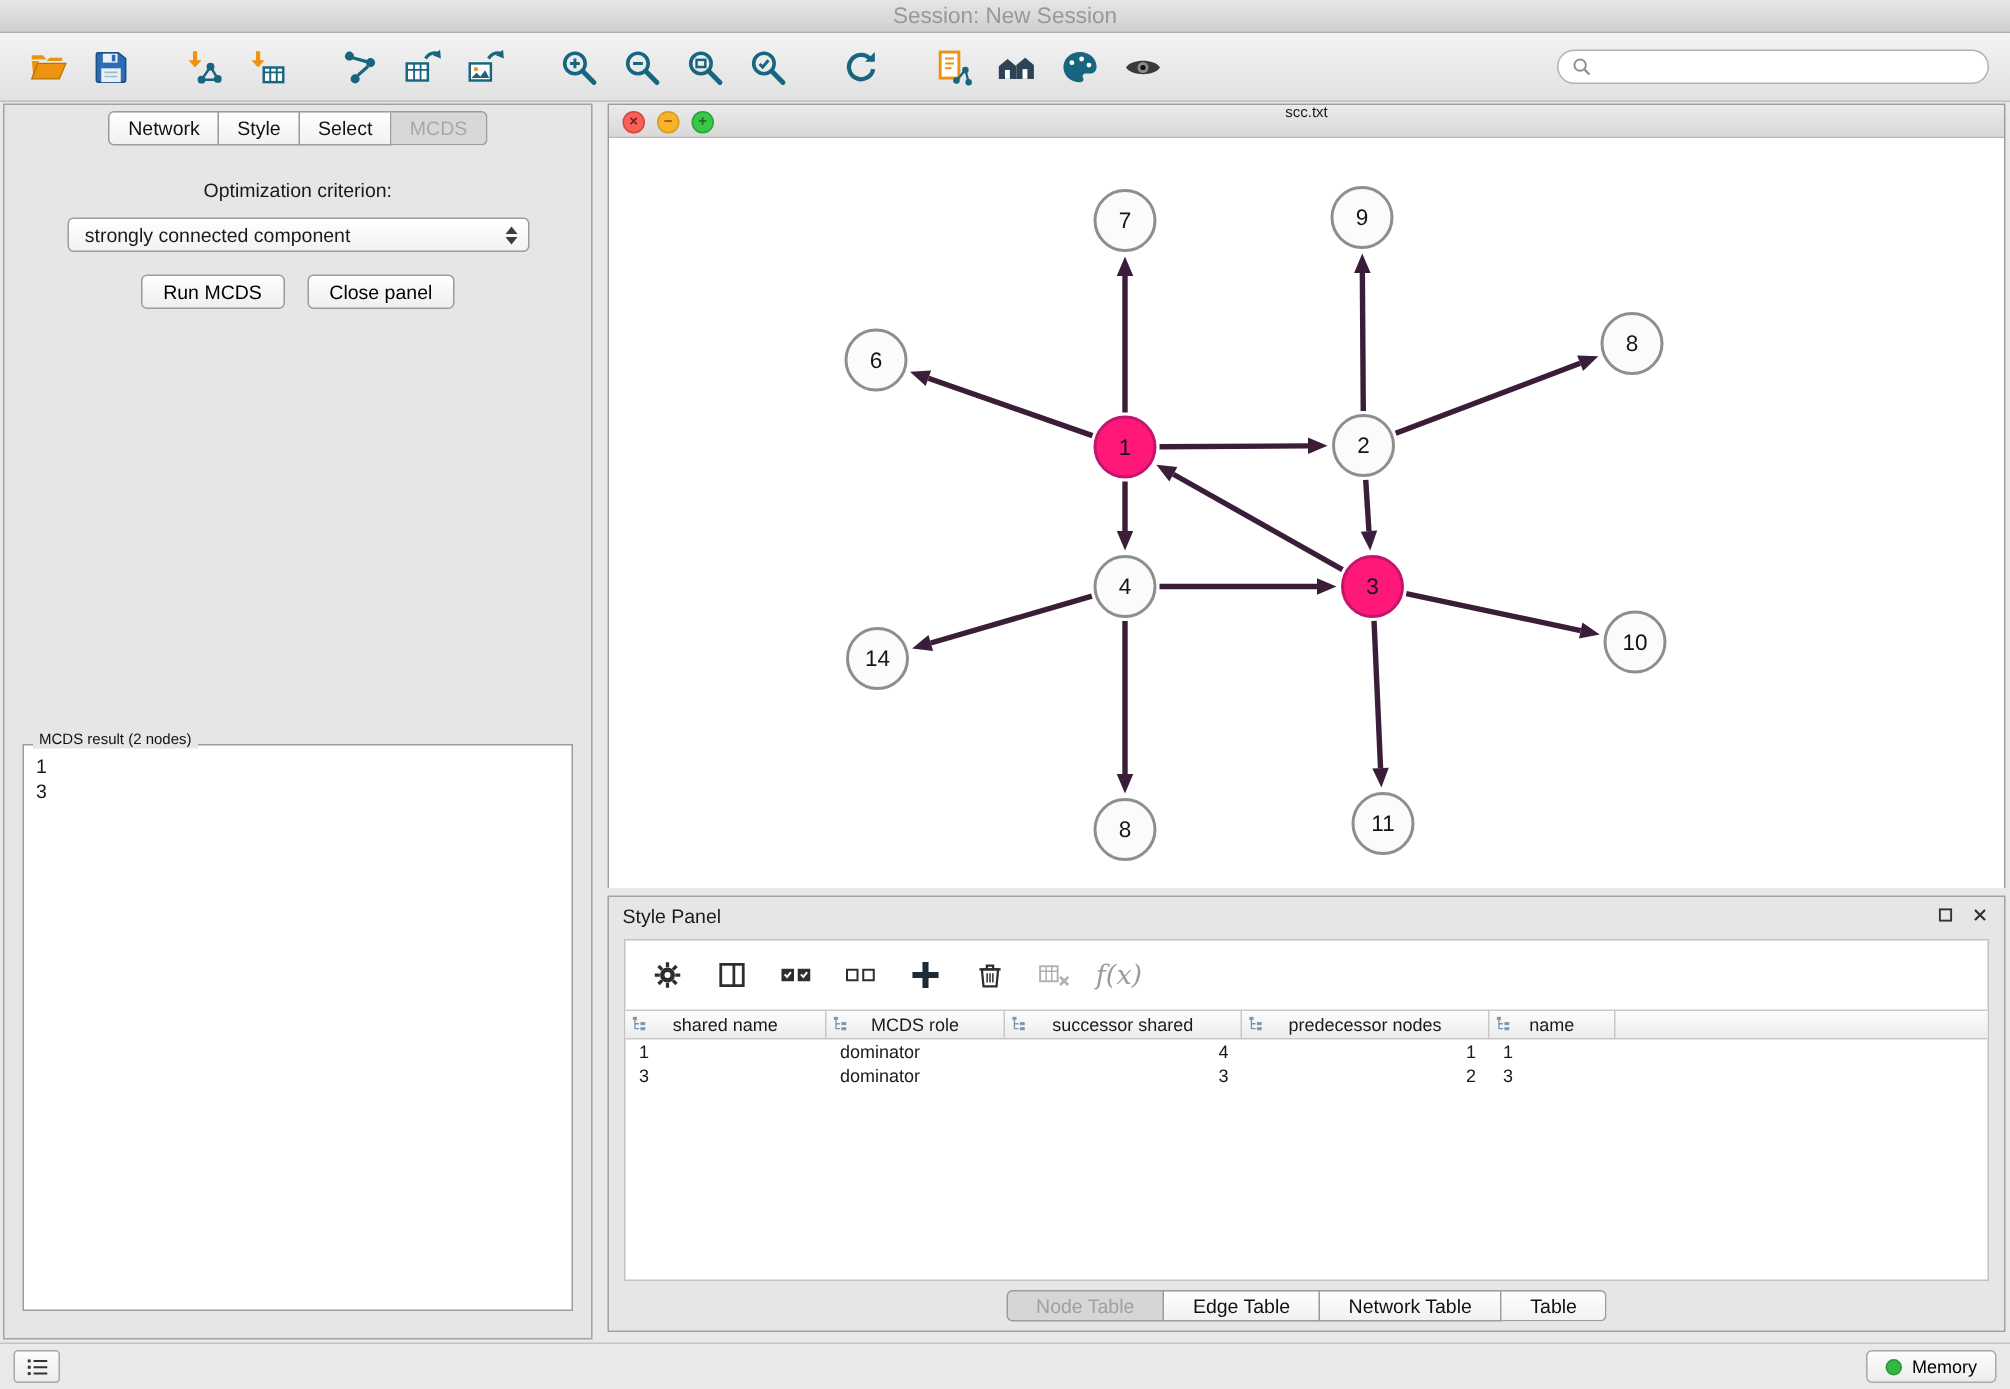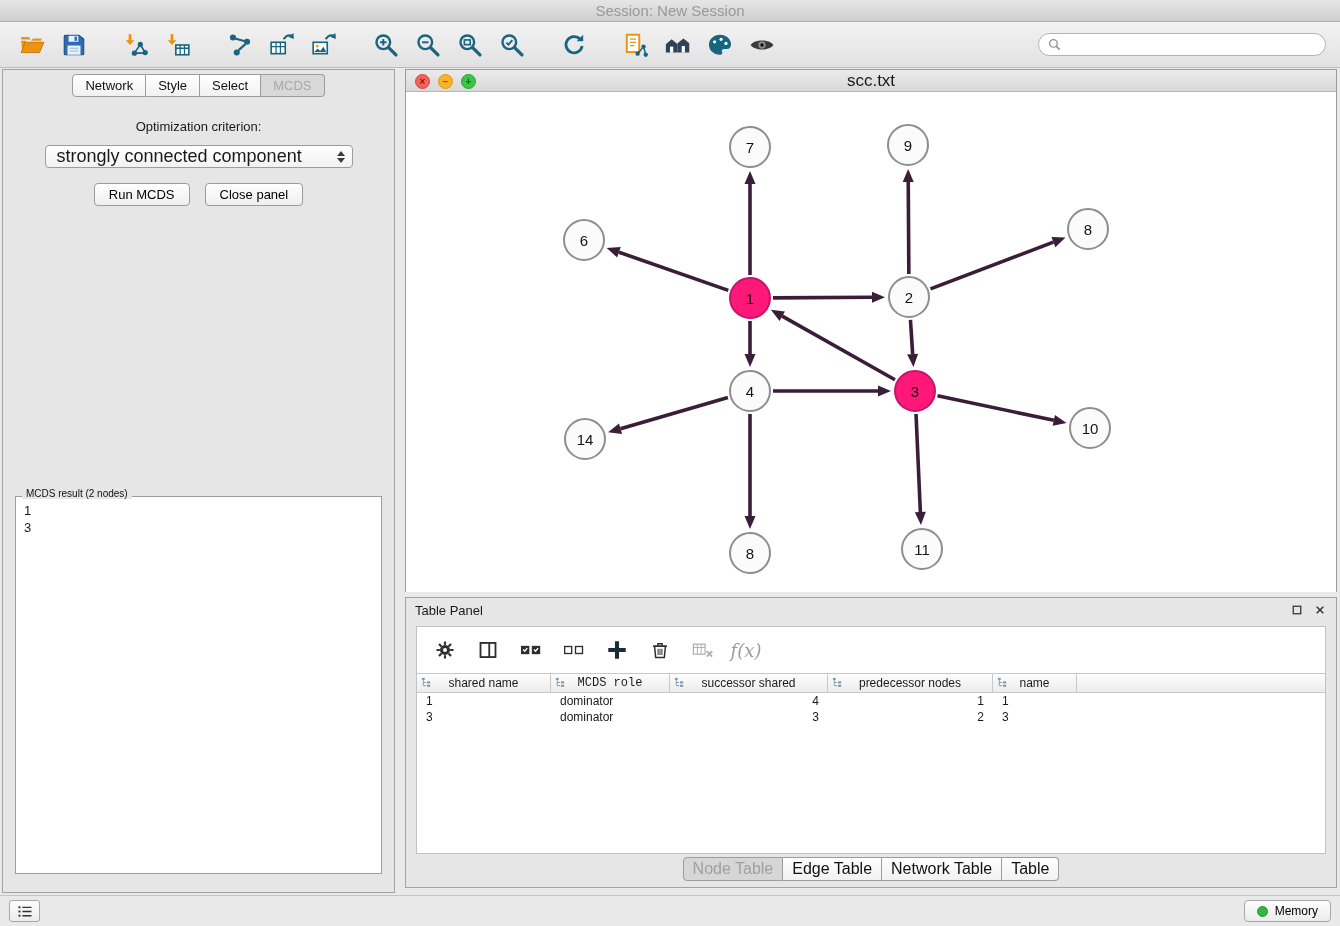--- a/index.html
+++ b/index.html
@@ -34,37 +34,37 @@
   .ctrl-tabs{display:flex;justify-content:center;margin-top:4px}
   .tab-btn{font-size:13px;padding:3px 12px;background:linear-gradient(#ffffff,#f1f1f1);
     border:1px solid #9c9c9c;border-left:none;color:#111;cursor:pointer;font-family:inherit}
   .tab-btn:first-child{border-left:1px solid #9c9c9c;border-radius:4px 0 0 4px}
   .tab-btn:last-child{border-radius:0 4px 4px 0}
   .tab-btn.active{background:#d8d8d8;color:#a8a8a8}
   .ctrl-body{margin-top:22px;text-align:center}
   .opt-label{font-size:13px;margin-bottom:11px}
   .select-box{margin:0 auto;width:308px;height:23px;border:1px solid #9c9c9c;border-radius:4px;
     background:linear-gradient(#ffffff,#f2f2f2);display:flex;align-items:center;
-    justify-content:space-between;padding:0 7px 0 11px;font-size:18px;box-sizing:border-box;cursor:pointer}
+    justify-content:space-between;padding:0 7px 0 11px;font-size:13px;box-sizing:border-box;cursor:pointer}
   .select-arrows{display:flex;flex-direction:column;gap:2px}
   .select-arrows i{display:block;width:0;height:0;border-left:4px solid transparent;border-right:4px solid transparent}
   .select-arrows .up{border-bottom:5px solid #3c3c3c}
   .select-arrows .down{border-top:5px solid #3c3c3c}
   .ctrl-buttons{margin-top:15px;display:flex;justify-content:center;gap:15px}
   .btn{font-size:13px;padding:3px 14px;border:1px solid #9c9c9c;border-radius:4px;
     background:linear-gradient(#ffffff,#efefef);cursor:pointer;font-family:inherit}
   .result-group{position:absolute;left:12px;right:12px;top:426px;bottom:18px;
     border:1px solid #9c9c9c;background:#fff}
   .result-title{position:absolute;top:-9px;left:6px;background:#e6e6e6;padding:0 4px;font-size:10px;color:#111}
   .result-lines{padding:5px 8px;font-size:13px;line-height:17px;text-align:left}
 
   
   #network-window{left:405px;top:69px;width:932px;height:523px;background:#fff;border:1px solid #9c9c9c}
   .net-titlebar{height:21px;background:linear-gradient(#ebebeb,#d8d8d8);border-bottom:1px solid #b6b6b6;
-    position:relative;display:flex;align-items:flex-end;justify-content:center;font-size:17px;color:#1a1a1a}
+    position:relative;display:flex;align-items:flex-start;justify-content:center;font-size:10px;color:#1a1a1a}
   .traffic{position:absolute;left:9px;top:4px;display:flex;gap:8px}
   .light{width:13px;height:13px;border-radius:50%;display:flex;align-items:center;justify-content:center;cursor:pointer}
   .light::after{font-size:10px;font-weight:bold;line-height:1}
   .light.red{background:#f8605a;border:1px solid #d8433b}
   .light.red::after{content:"\00d7";color:#7e1d14}
   .light.yellow{background:#f7b32d;border:1px solid #d79a13}
   .light.yellow::after{content:"\2212";color:#905702}
   .light.green{background:#3ac648;border:1px solid #27a338}
   .light.green::after{content:"+";color:#176b23}
   .net-canvas{position:relative;width:930px;height:500px;background:#fff;overflow:hidden}
@@ -82,21 +82,21 @@
     display:flex;align-items:center;justify-content:center}
   .fx{font-family:"DejaVu Serif",serif;font-style:italic;font-size:18px;color:#9c9c9c}
   .tbl-header{display:flex;height:18px;background:linear-gradient(#fdfdfd,#ececec);
     border-top:1px solid #c9c9c9;border-bottom:1px solid #c9c9c9}
   .th{position:relative;display:flex;align-items:center;justify-content:center;box-sizing:border-box;
     font-size:12px;border-right:1px solid #c9c9c9;cursor:pointer}
   .th-icon{position:absolute;left:4px;top:3px;display:flex}
   .tbl-row{display:flex;height:16px;line-height:16px;font-size:12px;cursor:default}
   .td{box-sizing:border-box;padding:0 9px;white-space:nowrap;overflow:hidden}
   .table-tabs{position:absolute;left:0;right:0;bottom:6px;display:flex;justify-content:center}
-  .seg-btn{font-size:16px;padding:2px 9px;background:linear-gradient(#ffffff,#f1f1f1);
+  .seg-btn{font-size:13px;padding:2px 19px;background:linear-gradient(#ffffff,#f1f1f1);
     border:1px solid #9c9c9c;border-left:none;cursor:pointer;font-family:inherit;color:#111}
   .seg-btn:first-child{border-left:1px solid #9c9c9c;border-radius:4px 0 0 4px}
   .seg-btn:last-child{border-radius:0 4px 4px 0}
   .seg-btn.active{background:#d6d6d6;color:#a0a0a0}
 
   
   .statusbar{position:absolute;left:0;bottom:0;width:100%;height:31px;box-sizing:border-box;
     background:#e9e9e9;border-top:1px solid #c4c4c4;display:flex;align-items:center;padding:0 9px}
   .status-left-btn{width:31px;height:22px;border:1px solid #a8a8a8;border-radius:3px;cursor:pointer;
     background:linear-gradient(#fdfdfd,#ececec);display:flex;align-items:center;justify-content:center}
@@ -376,21 +376,21 @@
         <div class="graph-node" style="left: 158px; top: 326px; background: rgb(251, 251, 251); border-color: rgb(142, 142, 142);">14</div>
         <div class="graph-node" style="left: 663px; top: 315px; background: rgb(251, 251, 251); border-color: rgb(142, 142, 142);">10</div>
         <div class="graph-node" style="left: 323px; top: 440px; background: rgb(251, 251, 251); border-color: rgb(142, 142, 142);">8</div>
         <div class="graph-node" style="left: 495px; top: 436px; background: rgb(251, 251, 251); border-color: rgb(142, 142, 142);">11</div>
       </div>
   </div>
 </div>
 
 <div class="panel" id="table-panel">
   <div class="panel-header">
-    <span>Table Panel</span>
+    <span>Style Panel</span>
     <span class="spacer"></span>
     <span class="win-btn">
       <svg width="10" height="10" viewBox="0 0 12 12">
           <rect x="1.5" y="1.5" width="9" height="9" fill="none" stroke="#333" stroke-width="1.5"></rect>
         </svg>
     </span>
     <span class="win-btn">
       <svg width="10" height="10" viewBox="0 0 12 12">
           <path d="M2 2l8 8M10 2l-8 8" stroke="#333" stroke-width="1.8"></path>
         </svg>
@@ -468,21 +468,21 @@
           <span class="th-icon">
             <svg width="11" height="11" viewBox="0 0 12 12">
               <path d="M2.5 3v6.5h3M2.5 6h3" fill="none" stroke="#7d96ad" stroke-width="1"></path>
               <rect x="1" y="1" width="3" height="2.2" fill="#7d96ad"></rect>
               <rect x="6.5" y="4.8" width="3.5" height="2.2" fill="#7d96ad"></rect>
               <rect x="6.5" y="8.5" width="3.5" height="2.2" fill="#7d96ad"></rect>
             </svg>
           </span>
           <span class="th-label">shared name</span>
         </div>
-        <div class="th" style="width: 119px; font-family: Liberation Mono, monospace;">
+        <div class="th" style="width: 119px;">
           <span class="th-icon">
             <svg width="11" height="11" viewBox="0 0 12 12">
               <path d="M2.5 3v6.5h3M2.5 6h3" fill="none" stroke="#7d96ad" stroke-width="1"></path>
               <rect x="1" y="1" width="3" height="2.2" fill="#7d96ad"></rect>
               <rect x="6.5" y="4.8" width="3.5" height="2.2" fill="#7d96ad"></rect>
               <rect x="6.5" y="8.5" width="3.5" height="2.2" fill="#7d96ad"></rect>
             </svg>
           </span>
           <span class="th-label">MCDS role</span>
         </div>

